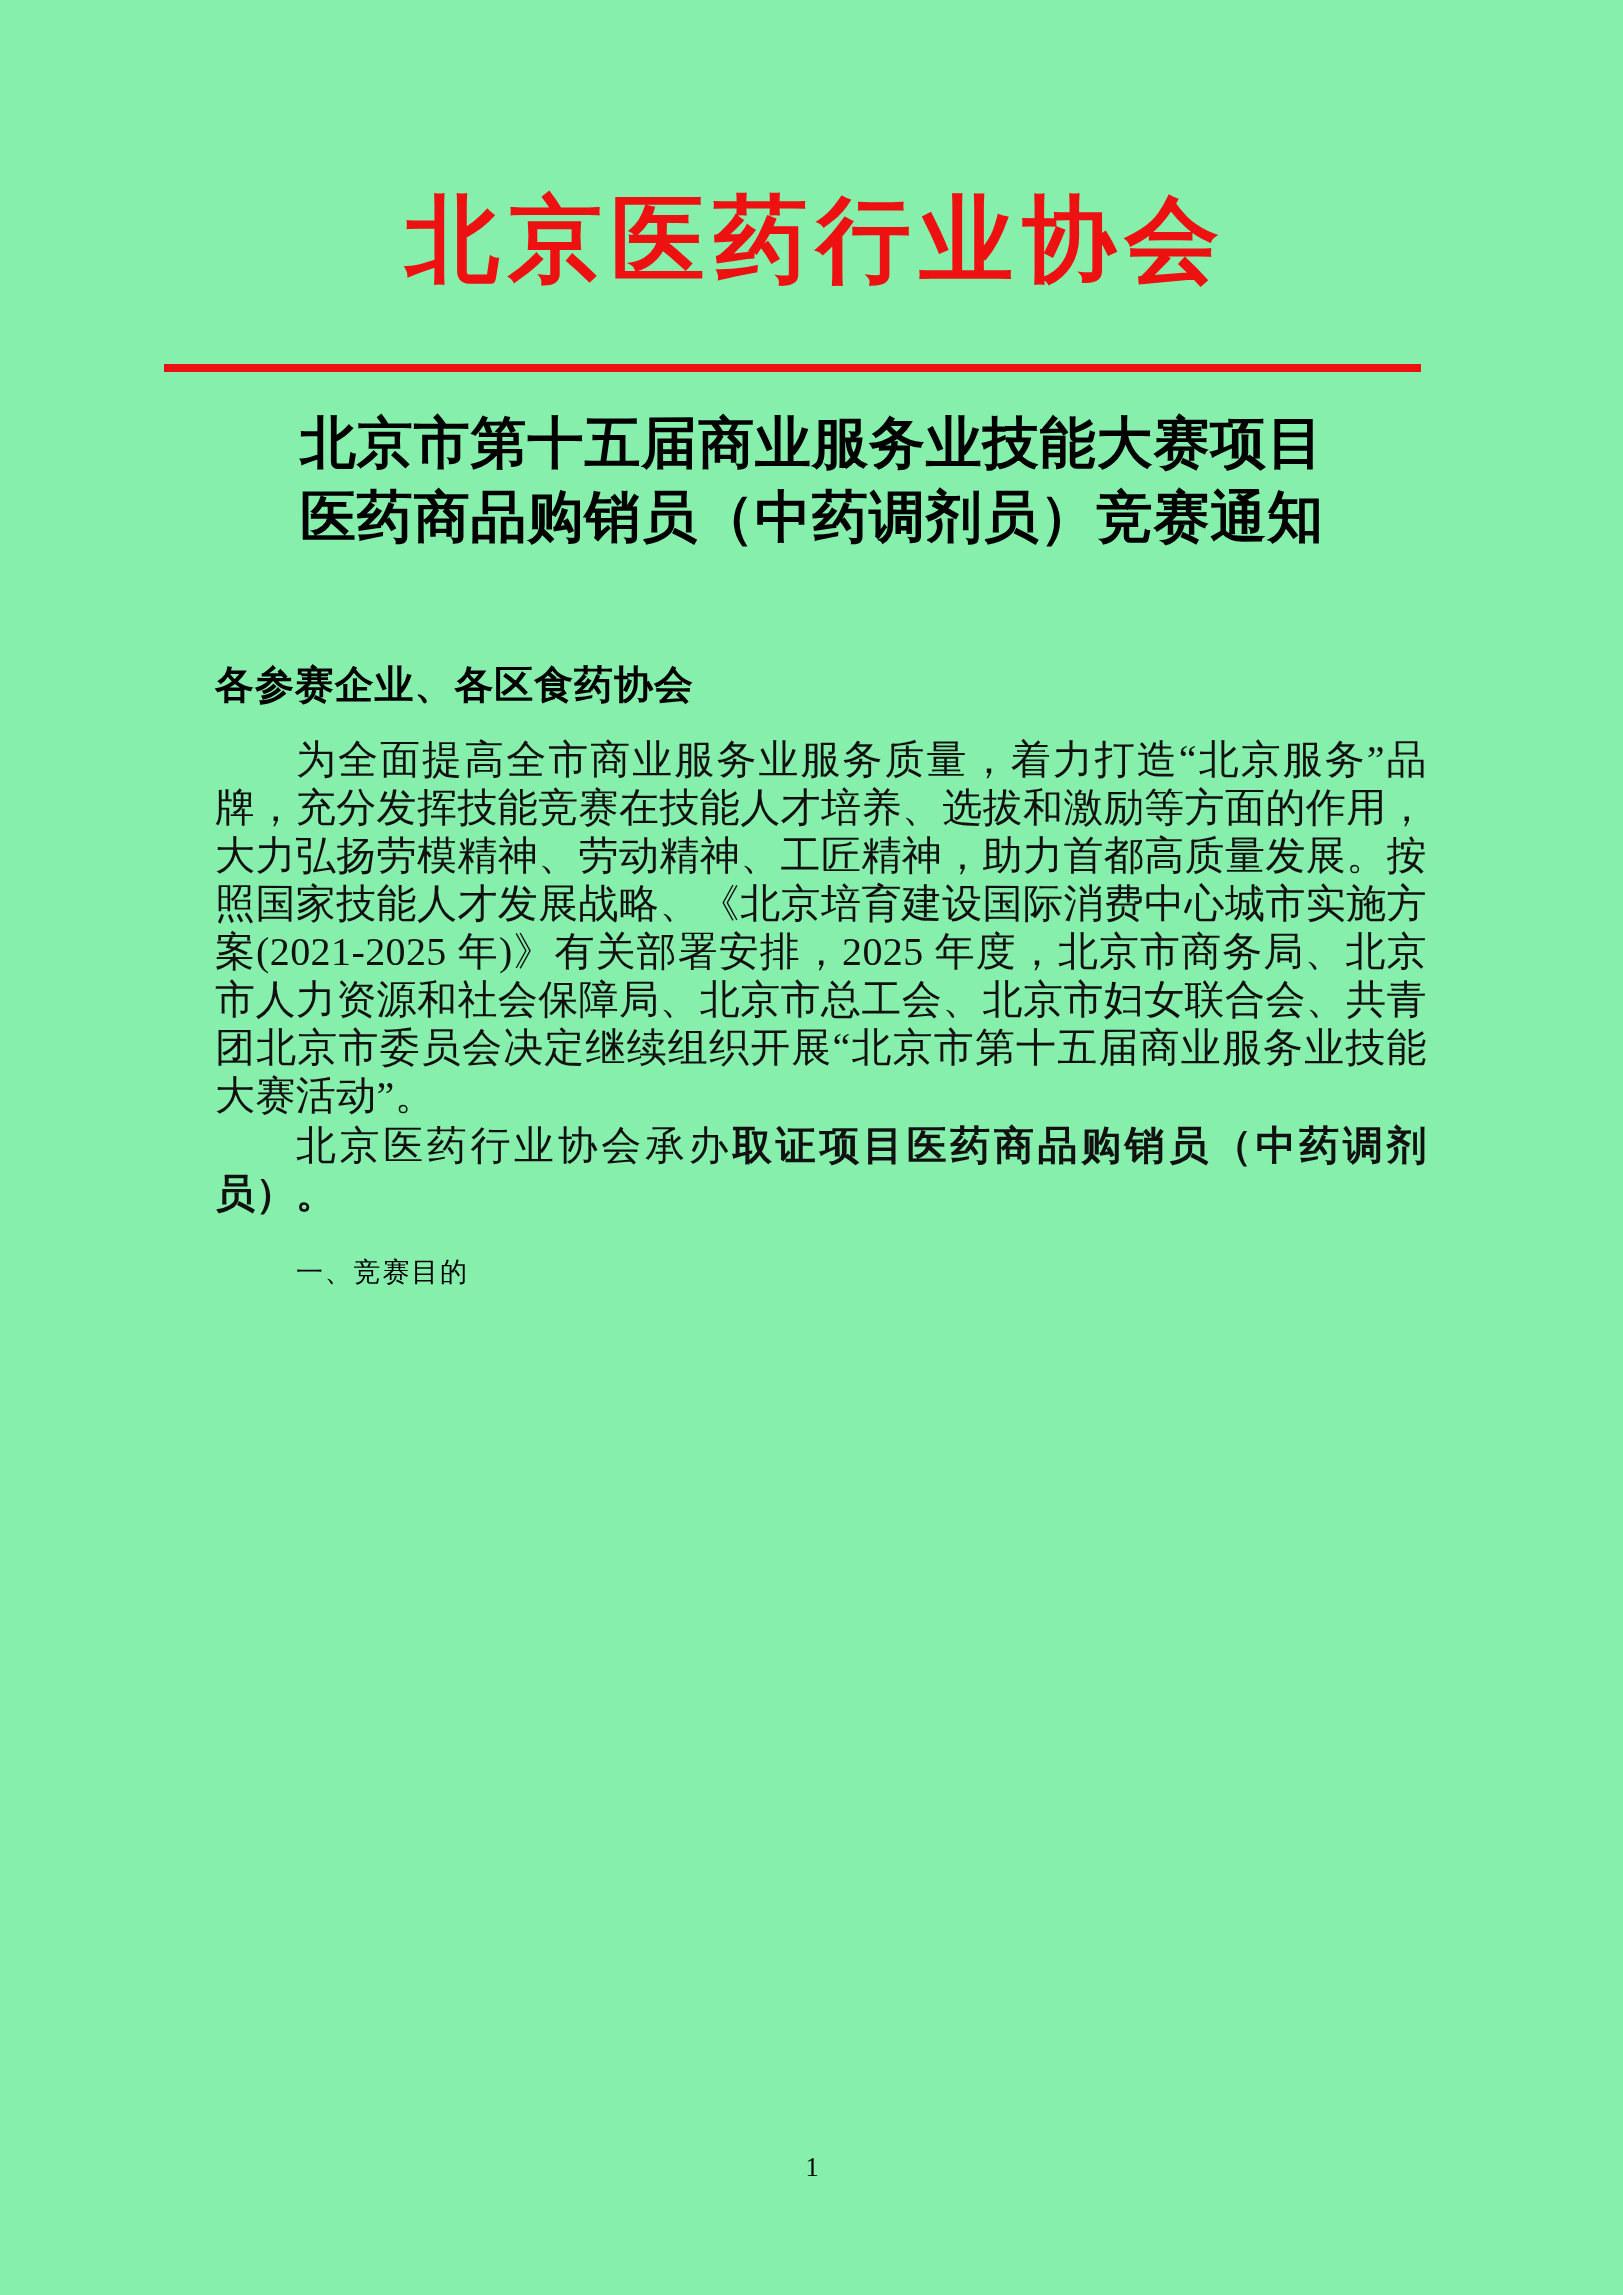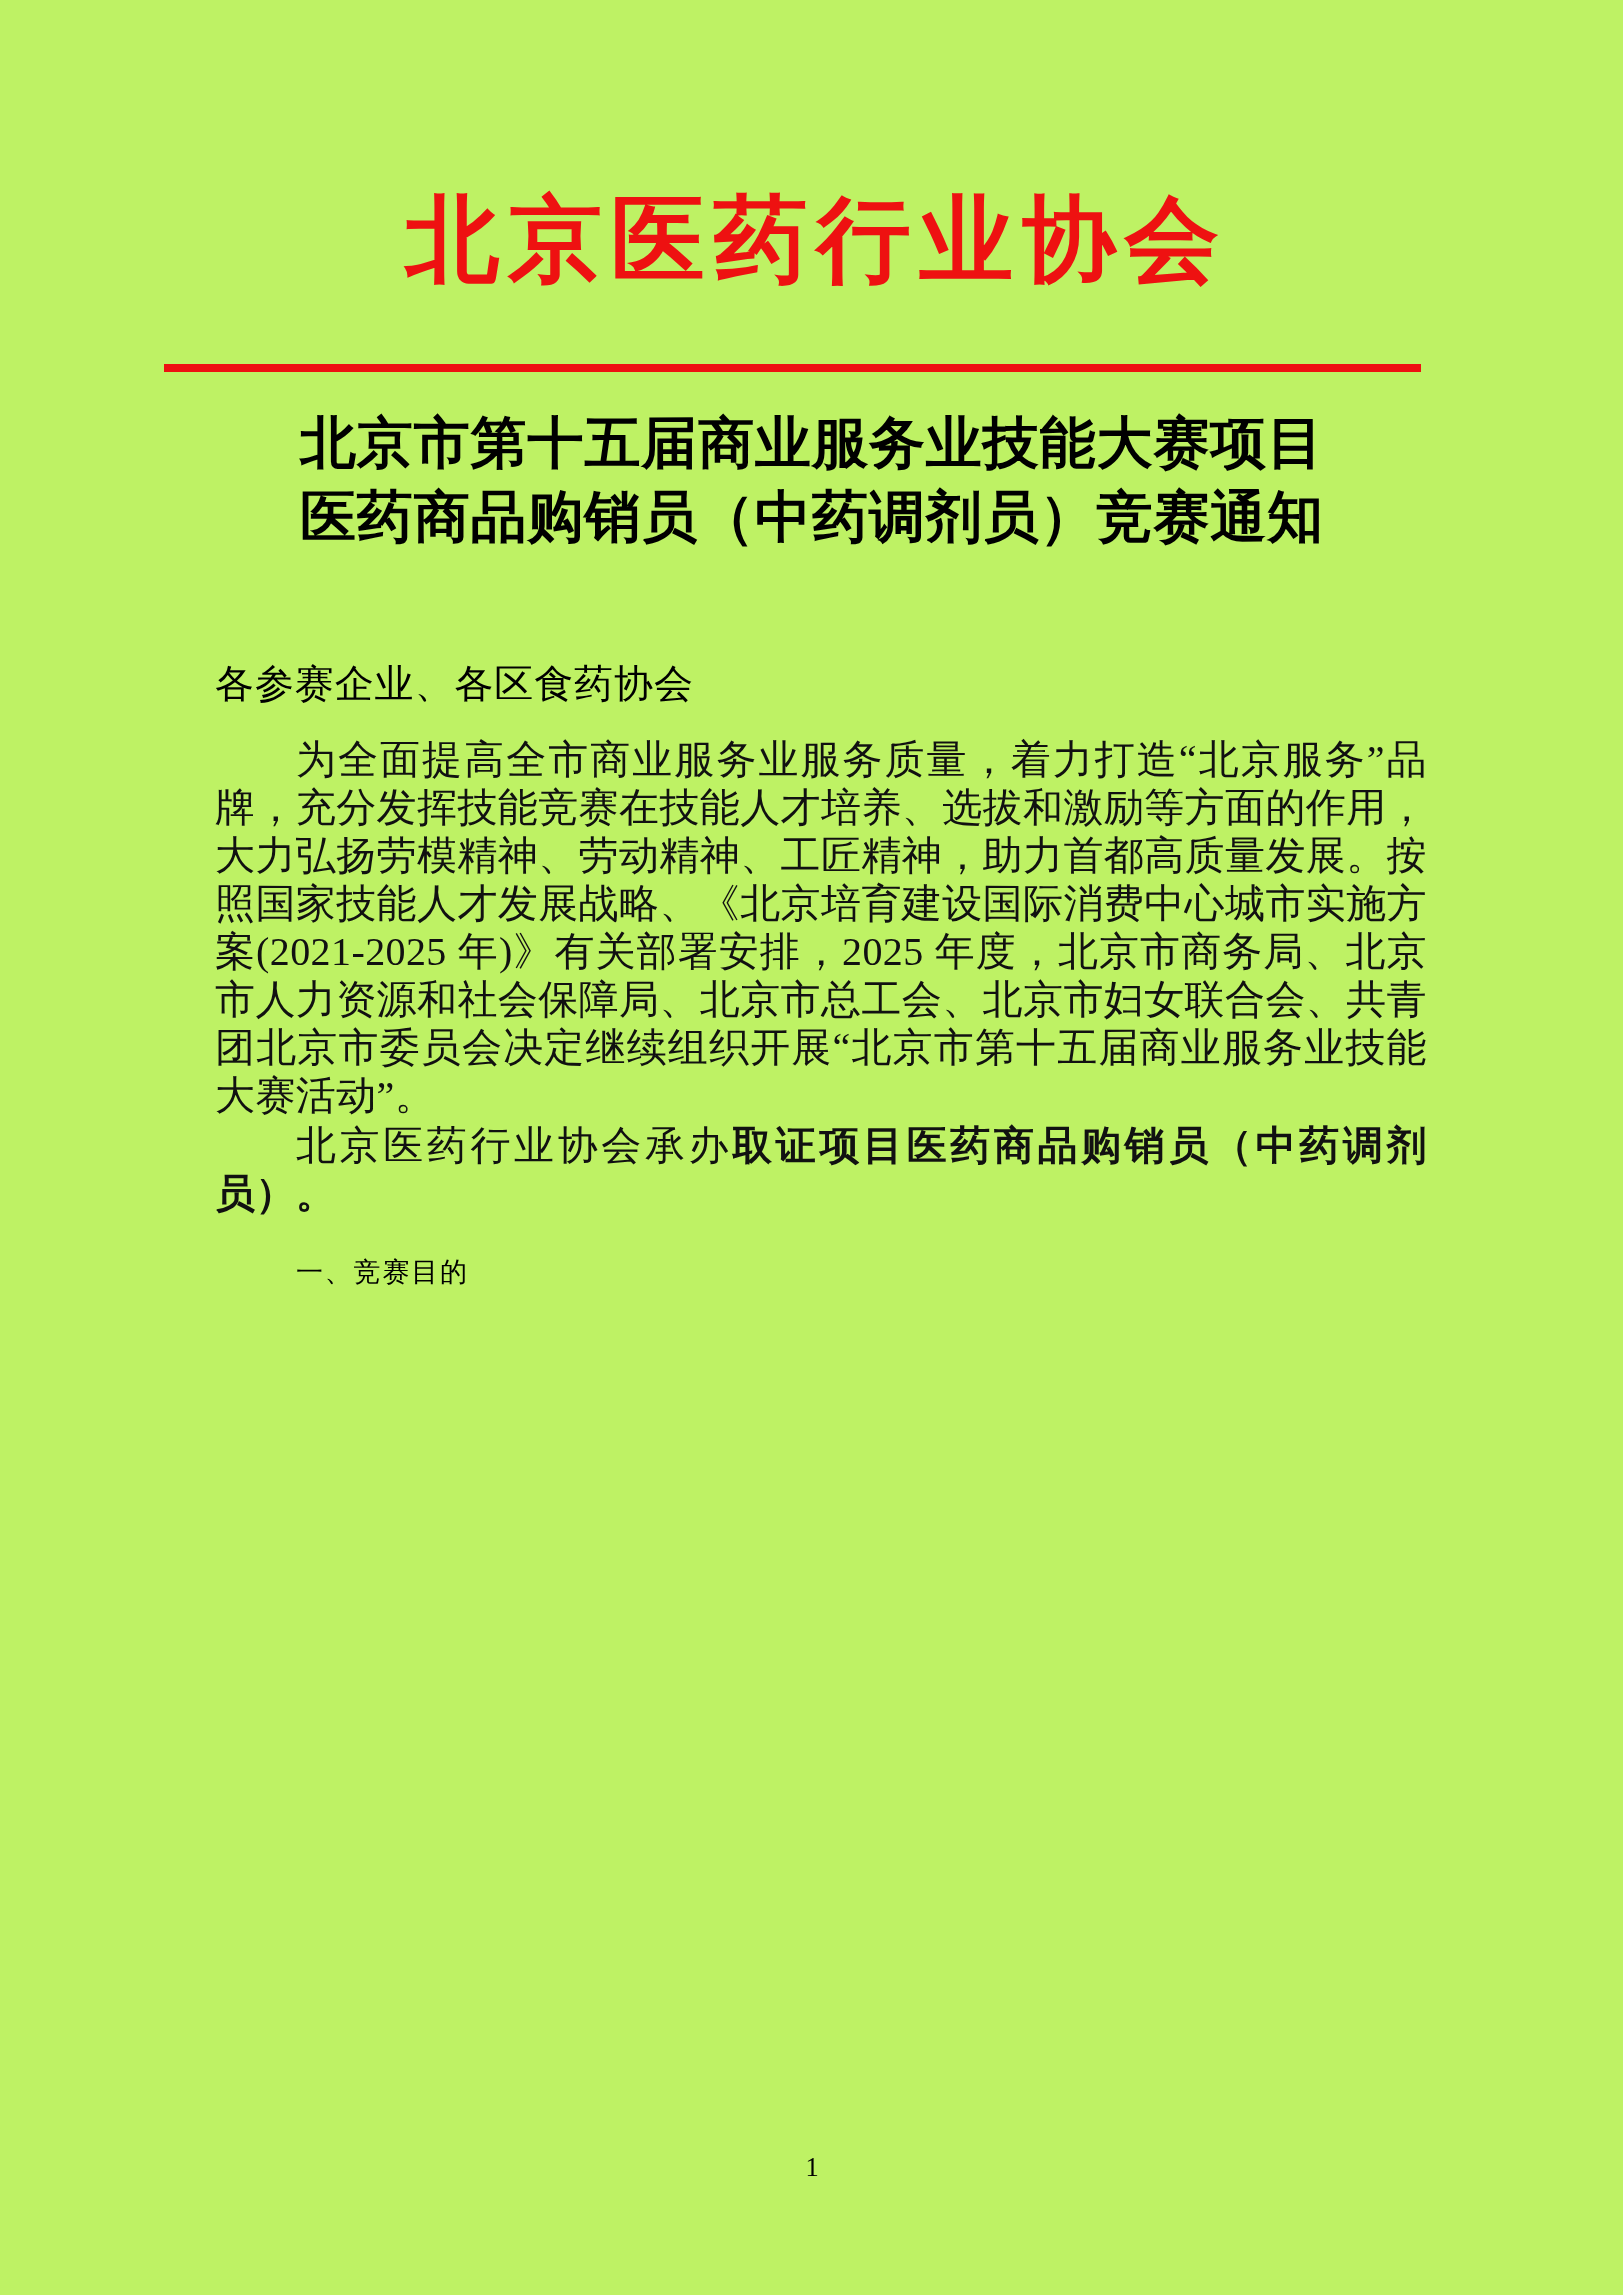--- a/index.html
+++ b/index.html
@@ -12,21 +12,21 @@
     height: 2295px;
     position: relative;
     font-family: "Liberation Serif", "DejaVu Serif", serif;
     -webkit-font-smoothing: antialiased;
   }
   .page {
     position: relative;
     width: 1624px;
     height: 2295px;
     box-sizing: border-box;
-    background: #bef264;
+    background: #86efac;
     overflow: hidden;
   }
 
   
   .letterhead {
     position: absolute;
     left: 0;
     top: 190px;
     width: 1624px;
     text-align: center;
@@ -70,21 +70,21 @@
 
   
   .body-area {
     position: absolute;
     left: 215px;
     top: 655px;
     width: 1212px;
   }
   .salutation {
     font-family: "DejaVu Serif", "Liberation Serif", serif;
-    font-weight: 400;
+    font-weight: 700;
     font-size: 39px;
     line-height: 58px;
     color: #000;
     letter-spacing: 0.9px;
     margin-bottom: 23px;
   }
   .para {
     font-family: "Liberation Serif", "DejaVu Serif", serif;
     font-size: 40px;
     line-height: 48px;

